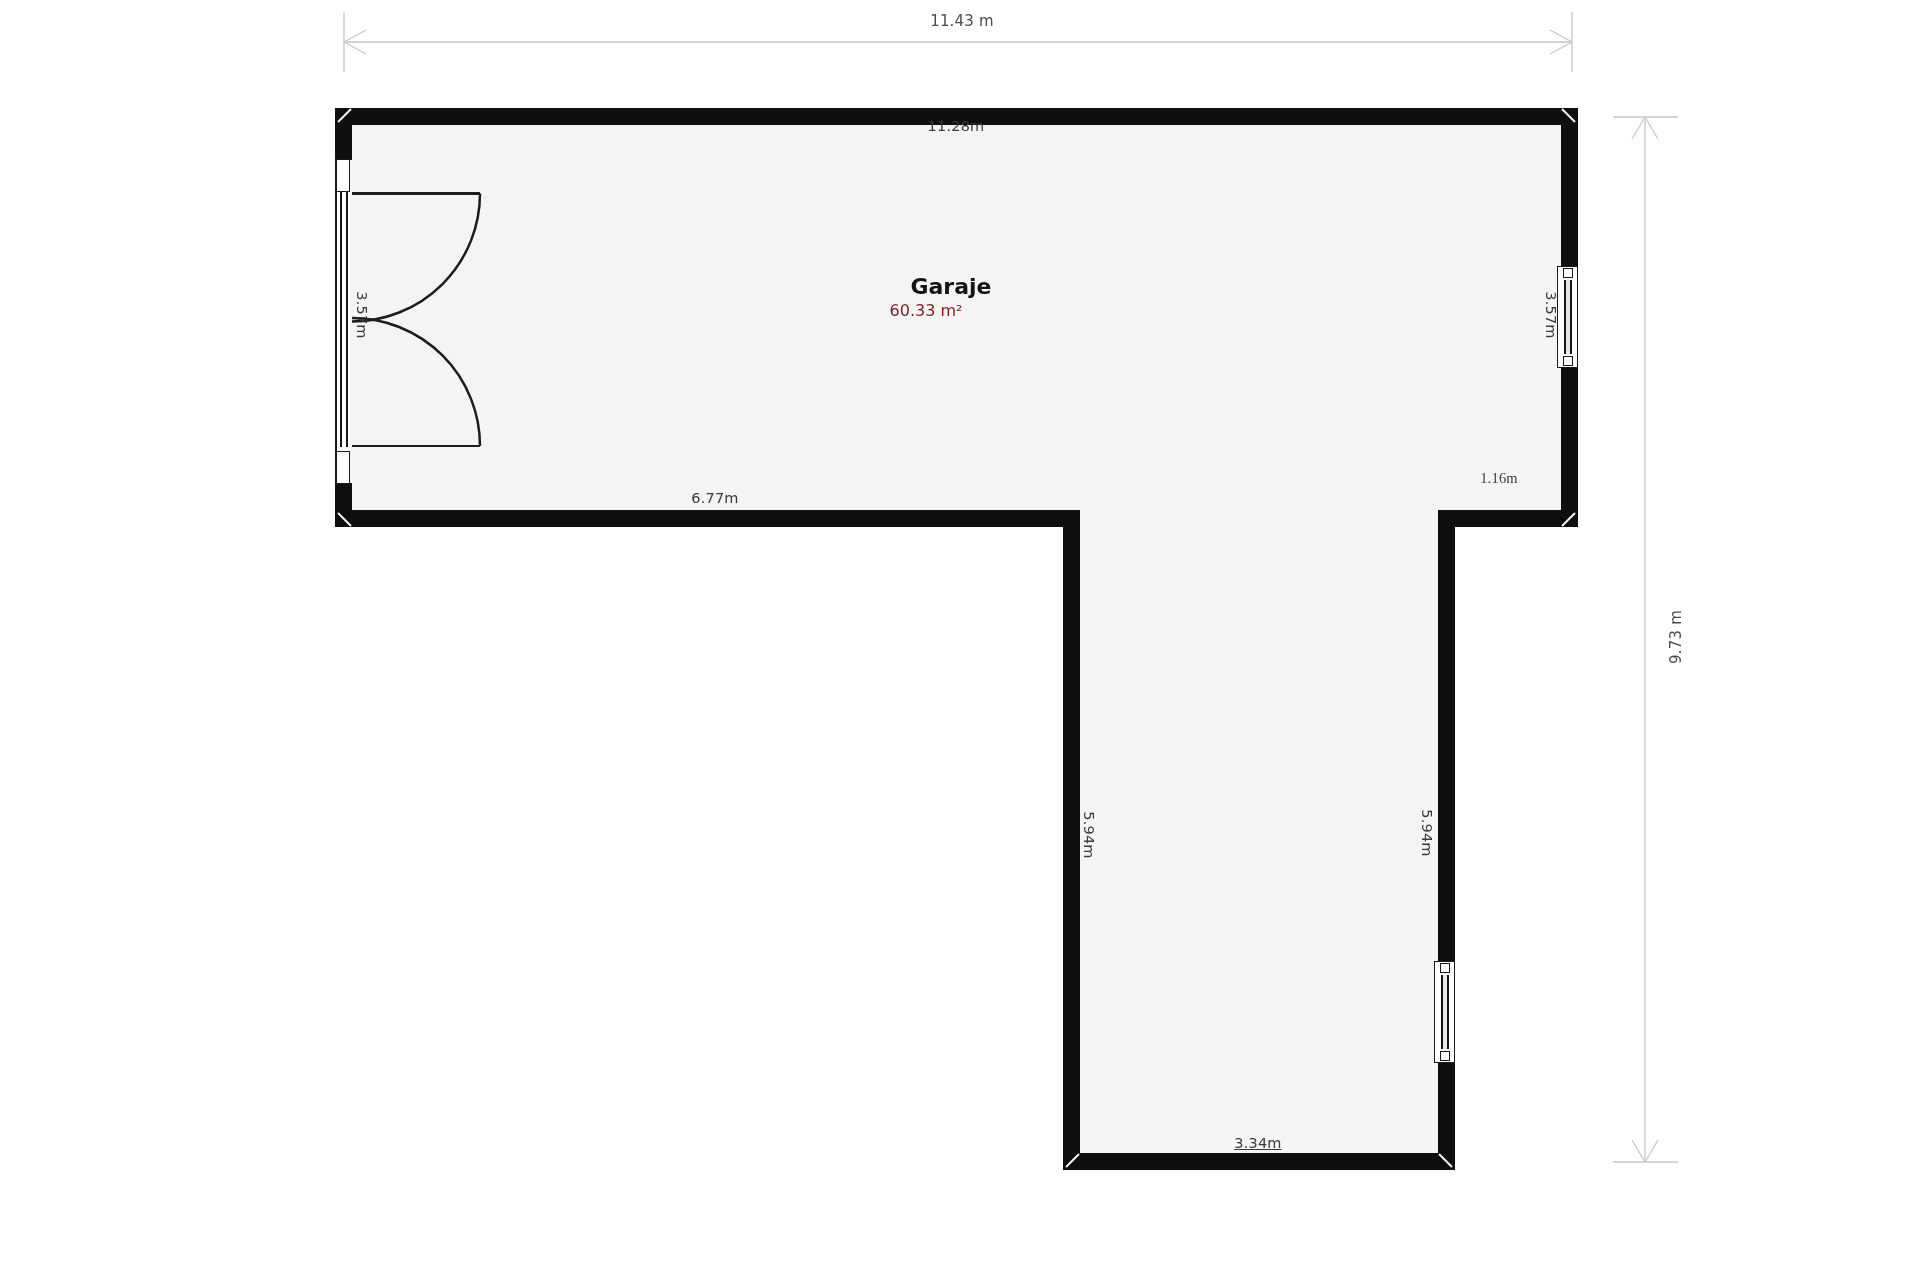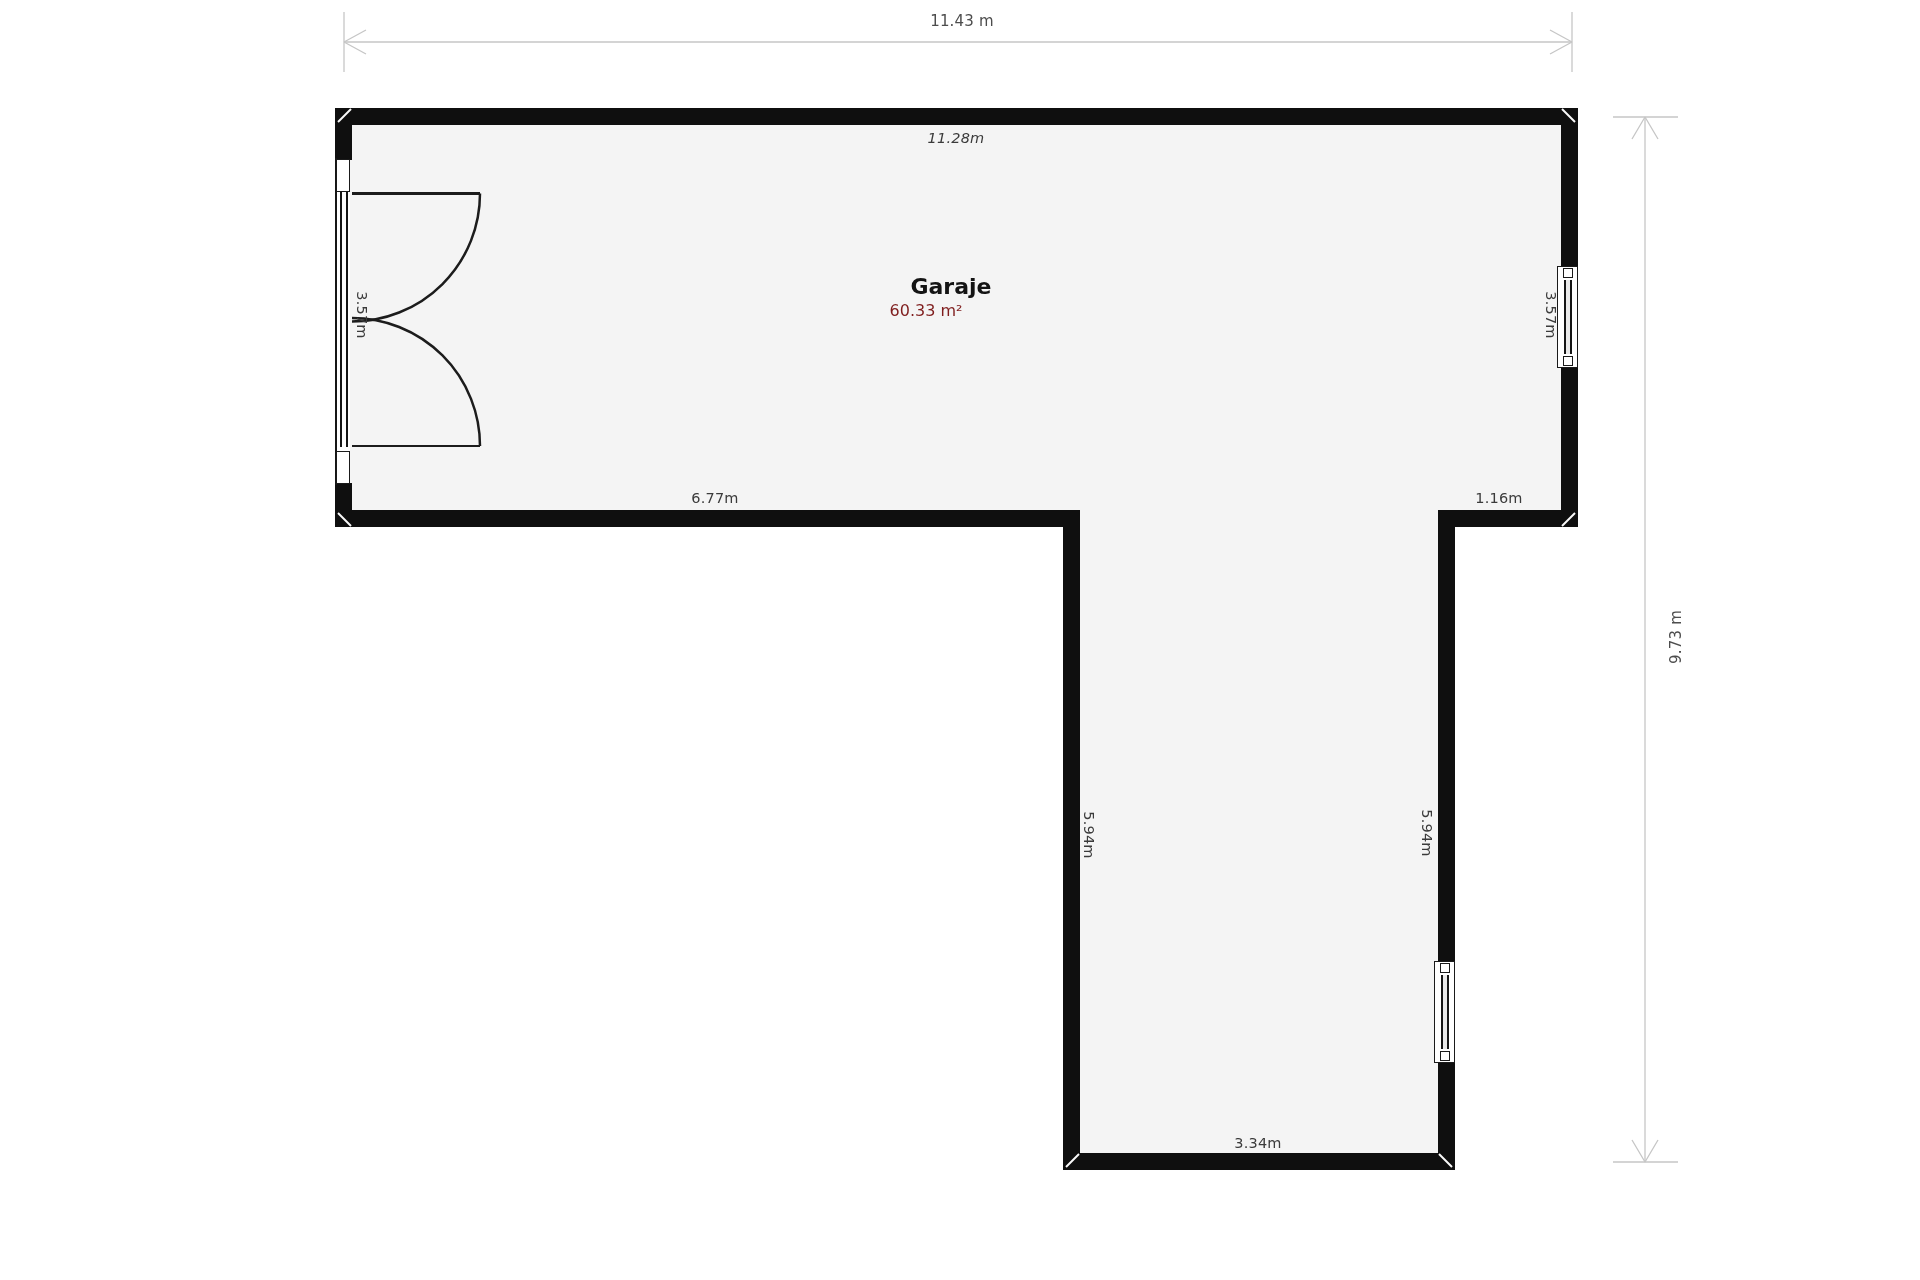--- a/index.html
+++ b/index.html
@@ -153,25 +153,25 @@
       <line x1="1562" y1="526" x2="1575" y2="513"></line>
       <line x1="338" y1="513" x2="351" y2="526"></line>
       <line x1="1066" y1="1167" x2="1079" y2="1154"></line>
       <line x1="1439" y1="1154" x2="1452" y2="1167"></line>
     </g>
   </svg>
 
   <div class="lbl dim" style="left:962px; top:21px;">11.43 m</div>
   <div class="lbl dim rotm90" style="left:1676px; top:637px;">9.73 m</div>
 
-  <div class="lbl" style="left:956px; top:138px;font-style:italic;">11.28m</div>
+  <div class="lbl" style="left:956px; top:126px;">11.28m</div>
   <div class="lbl rot90" style="left:362px; top:315px;">3.57m</div>
   <div class="lbl rot90" style="left:1551px; top:315px;">3.57m</div>
   <div class="lbl" style="left:715px; top:498px;">6.77m</div>
-  <div class="lbl" style="left:1499px; top:498px;">1.16m</div>
+  <div class="lbl" style="left:1499px; top:478px;font-family:Liberation Serif, serif;">1.16m</div>
   <div class="lbl rot90" style="left:1089px; top:835px;">5.94m</div>
   <div class="lbl rot90" style="left:1427px; top:833px;">5.94m</div>
-  <div class="lbl" style="left:1258px; top:1143px;">3.34m</div>
+  <div class="lbl" style="left:1258px; top:1143px;text-decoration:underline;">3.34m</div>
 
   <div class="room-name" style="left:926px; top:286px;margin-left:25px;">Garaje</div>
   <div class="room-area" style="left:926px; top:310px;">60.33 m²</div>
 
 </div>
 
 </body></html>

